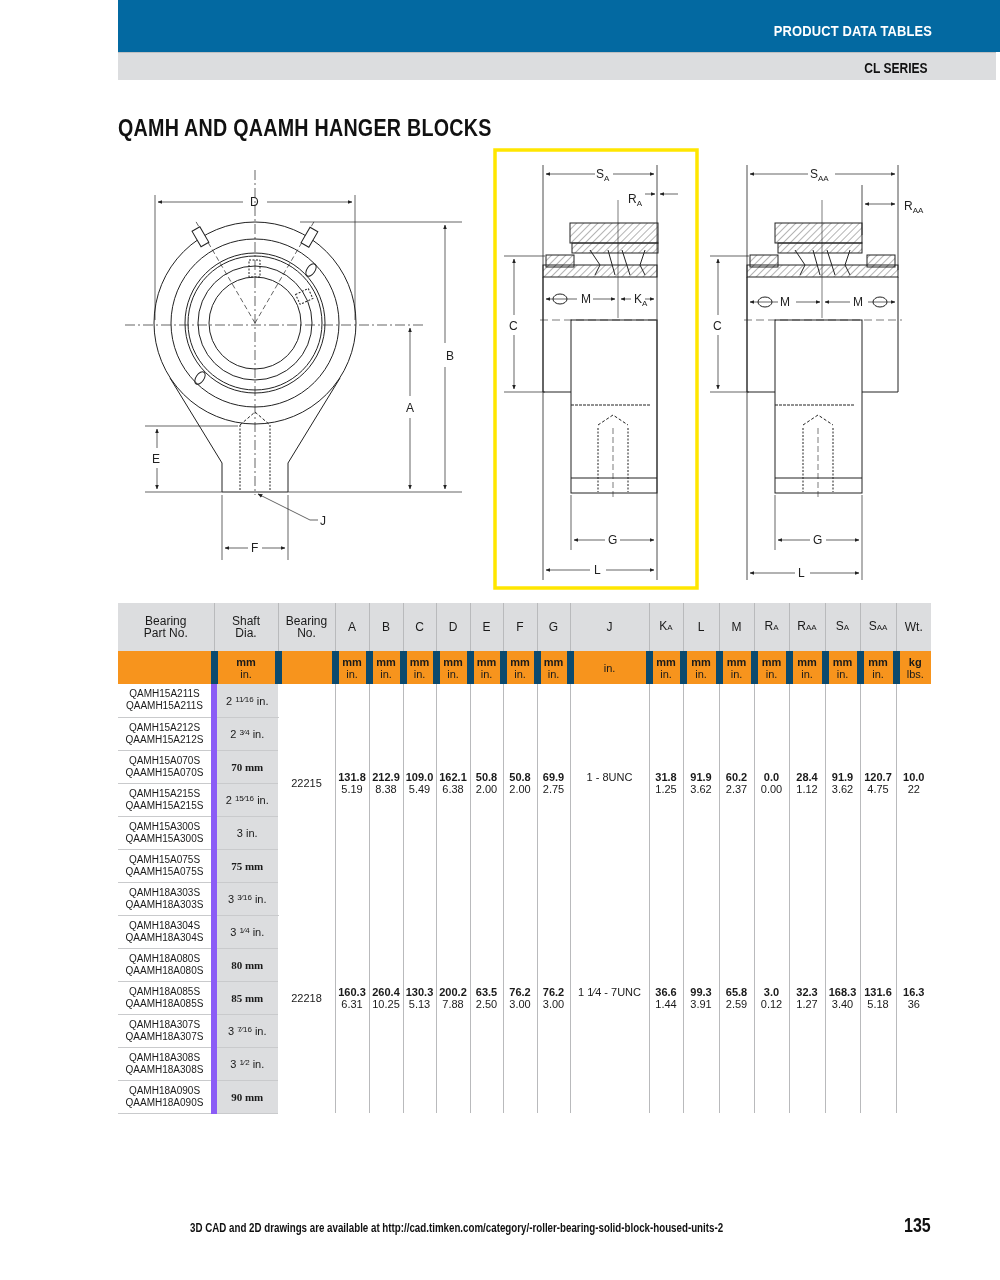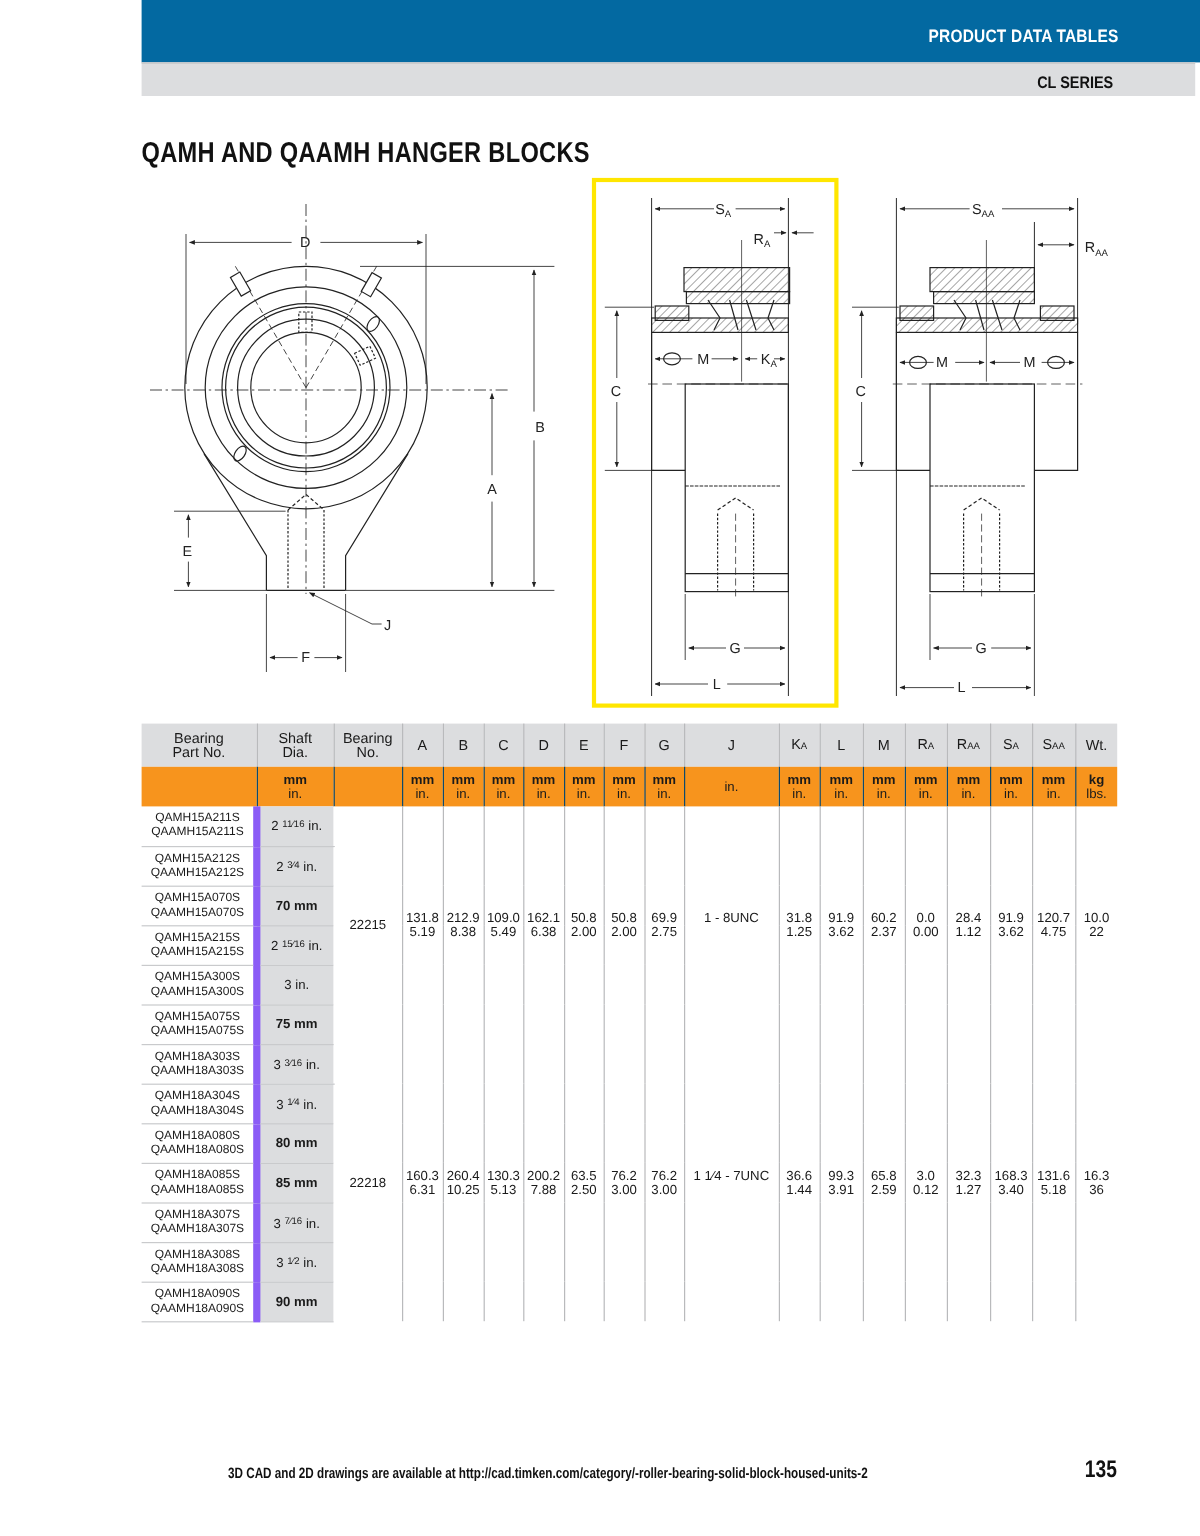--- a/index.html
+++ b/index.html
@@ -9,32 +9,32 @@
   .sub-bar { position: absolute; left: 118px; top: 52px; width: 878px; height: 28px; background: #dcdddf; border-top: 1px solid #bfc0c2; }
   .sub-bar .title { position: absolute; right: 68px; top: 7px; color: #111; font-weight: bold; font-size: 14px; transform: scaleX(0.86); transform-origin: right center; }
   .page-title { position: absolute; left: 118px; top: 114px; font-size: 24px; font-weight: bold; color: #111; transform: scaleX(0.82); transform-origin: left center; letter-spacing: 0.3px; white-space: nowrap; }
   .drawings { position: absolute; left: 0; top: 140px; width: 1000px; height: 460px; }
   .drawings svg { position: absolute; left: 0; top: 0; }
   .dimlabel { font-family: "Liberation Sans", sans-serif; font-size: 12px; fill: #222; }
   .dimsub { font-size: 8px; }
 
   table.data { position: absolute; left: 118px; top: 603px; border-collapse: collapse; table-layout: fixed; width: 813px; font-size: 11px; }
   table.data td, table.data th { text-align: center; vertical-align: middle; padding: 0; line-height: 12px; }
-  table.data th { background: #dcdddf; font-weight: normal; height: 36px; border-left: 1px solid #b9babc; font-size: 12px; }
+  table.data th { background: #dcdddf; font-weight: normal; height: 48px; border-left: 1px solid #b9babc; font-size: 12px; }
   table.data th:first-child { border-left: none; }
-  table.data tr.units td { background: #f7941d; height: 33px; border-left: 1px solid #0c4a6e; font-size: 11px; }
+  table.data tr.units td { background: #f7941d; height: 33px; border-left: 7px solid #0c4a6e; font-size: 11px; }
   table.data tr.units td:first-child { border-left: none; }
   .u-mm { font-weight: bold; display: block; }
   .u-in { display: block; }
   table.data tr.body-row td { height: 33px; }
   td.part { text-align: center; font-size: 10px; line-height: 13px; border-bottom: 1px solid #c9cacc; }
   td.shaft { background: #dcdddf; font-size: 11px; border-bottom: 1px solid #c9cacc; border-left: 6px solid #8b5cf6; }
-  td.shaft.mm { font-weight: bold; }
+  td.shaft.mm { font-weight: bold; font-family: Liberation Serif, serif; }
   td.merged { border-left: 1px solid #b9babc; vertical-align: middle; }
-  td.merged .v1 { font-weight: normal; display: block; }
+  td.merged .v1 { font-weight: bold; display: block; }
   td.merged .v2 { display: block; }
   td.bno { border-left: 1px solid #fff; }
   tr.group-end td { border-bottom: 1px solid #c9cacc; }
   td.jcol { vertical-align: middle; }
   sup.fr { font-size: 8px; vertical-align: 3px; }
   .sub { font-size: 8px; }
 
   .footer { position: absolute; left: 190px; top: 1221px; font-size: 12.5px; font-weight: bold; color: #111; transform: scaleX(0.78); transform-origin: left center; white-space: nowrap; }
   .page-no { position: absolute; left: 904px; top: 1214px; font-size: 20px; font-weight: bold; color: #111; transform: scaleX(0.8); transform-origin: left center; }
 </style>

